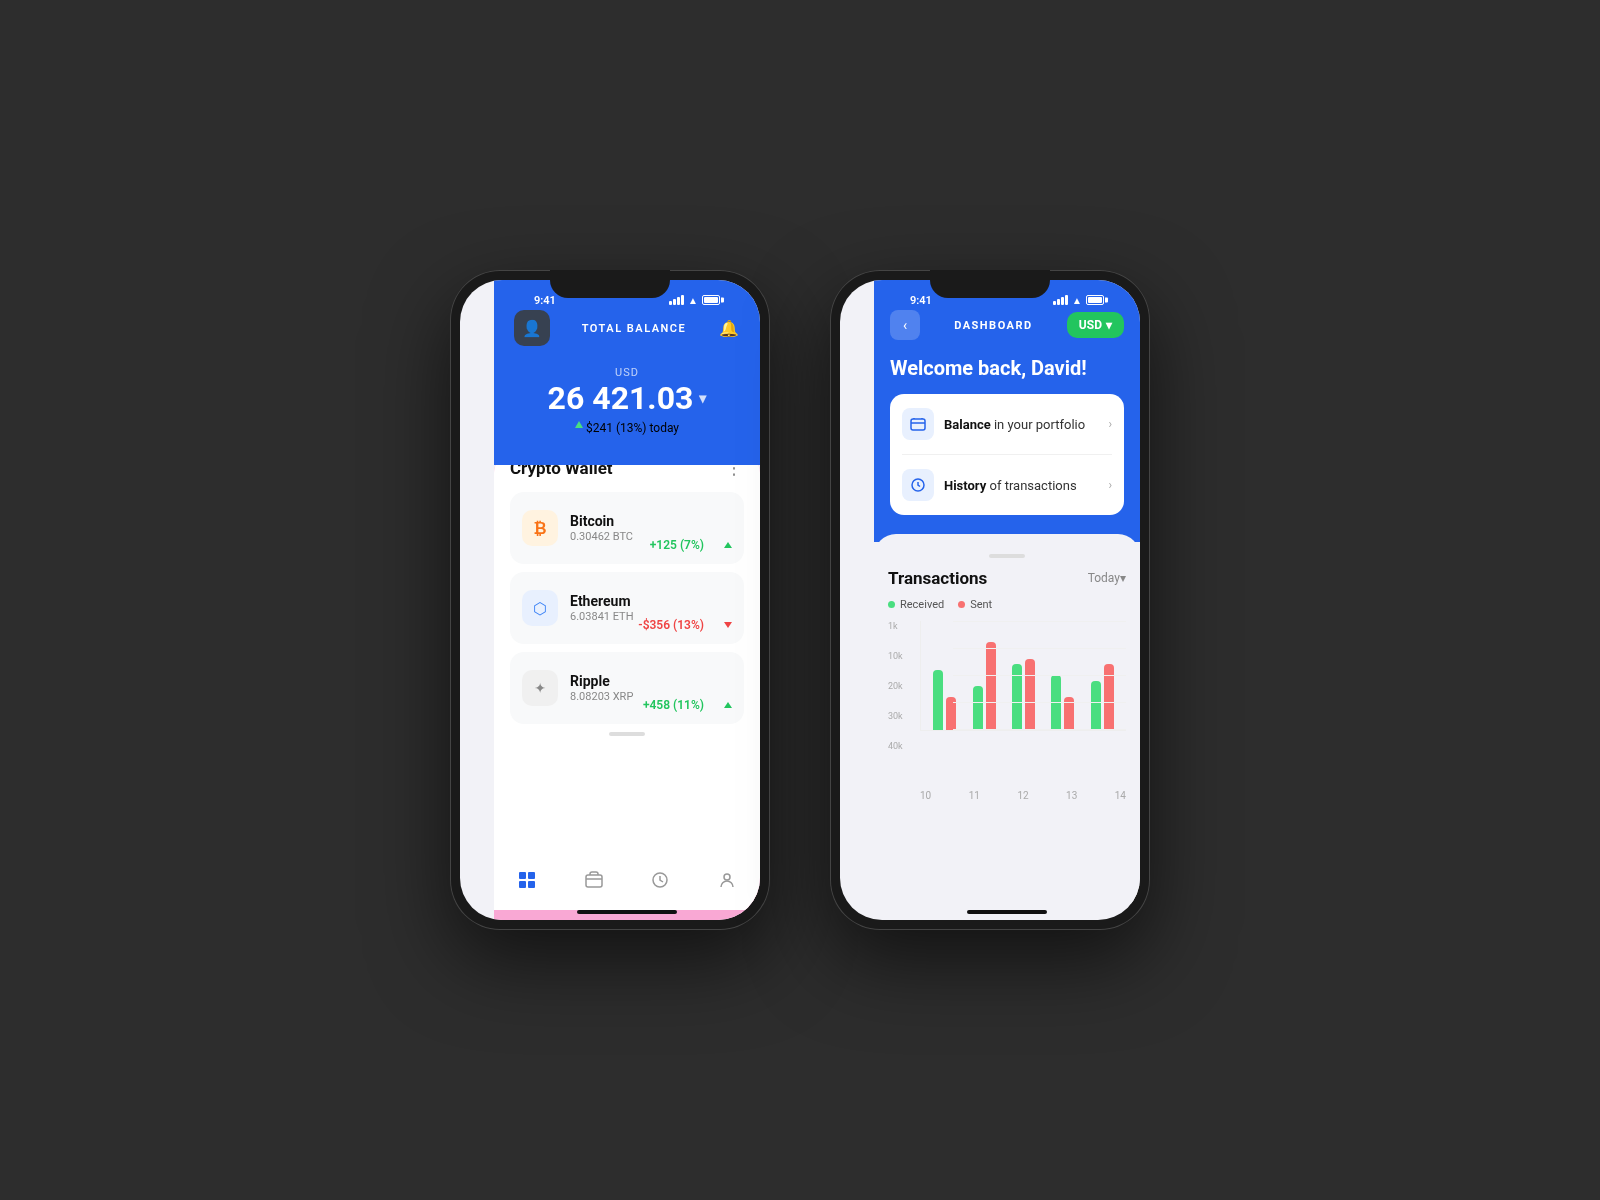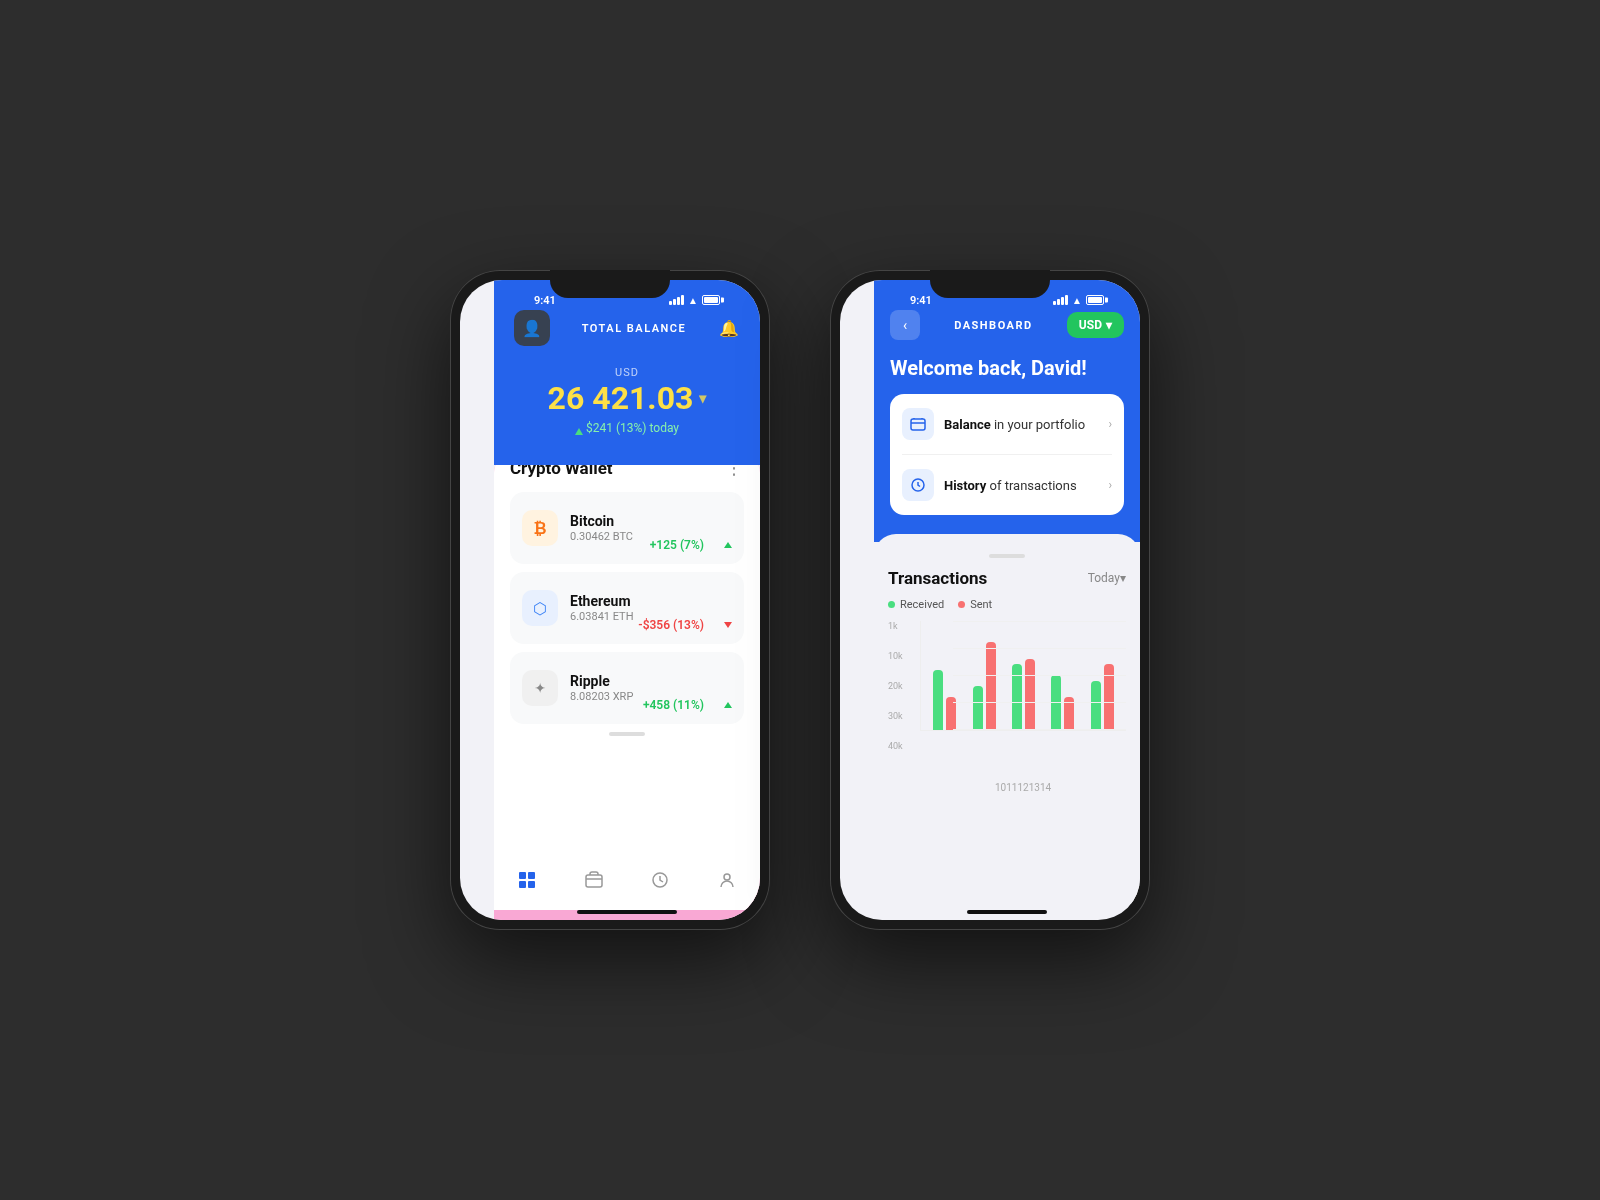--- a/index.html
+++ b/index.html
@@ -152,32 +152,32 @@
       text-align: center;
     }
     .balance-currency {
       font-size: 11px;
       color: rgba(255,255,255,0.7);
       letter-spacing: 1px;
     }
     .balance-amount {
       font-size: 32px;
       font-weight: 700;
-      color: #fde047;
+      color: #ffffff;
       display: flex;
       align-items: center;
       justify-content: center;
       gap: 6px;
     }
     .balance-change {
       font-size: 12px;
-      color: #86efac;
+      color: #000000;
       margin-top: 4px;
       display: flex;
-      align-items: flex-end;
+      align-items: flex-start;
       justify-content: center;
       gap: 3px;
     }
     .triangle-up {
       width: 0;
       height: 0;
       border-left: 4px solid transparent;
       border-right: 4px solid transparent;
       border-bottom: 7px solid #4ade80;
     }
@@ -422,23 +422,23 @@
       align-items: flex-end;
     }
     .bar {
       width: 10px;
       border-radius: 4px 4px 0 0;
     }
     .bar.green { background: #4ade80; }
     .bar.red { background: #f87171; }
     .x-labels {
       display: flex;
-      justify-content: center;
+      justify-content: space-between;
       padding-left: 32px;
-      margin-top: 11px;
+      margin-top: 19px;
     }
     .x-label {
       font-size: 10px;
       color: #aaa;
       text-align: center;
     }
 
     
     .grid-lines {
       position: absolute;

